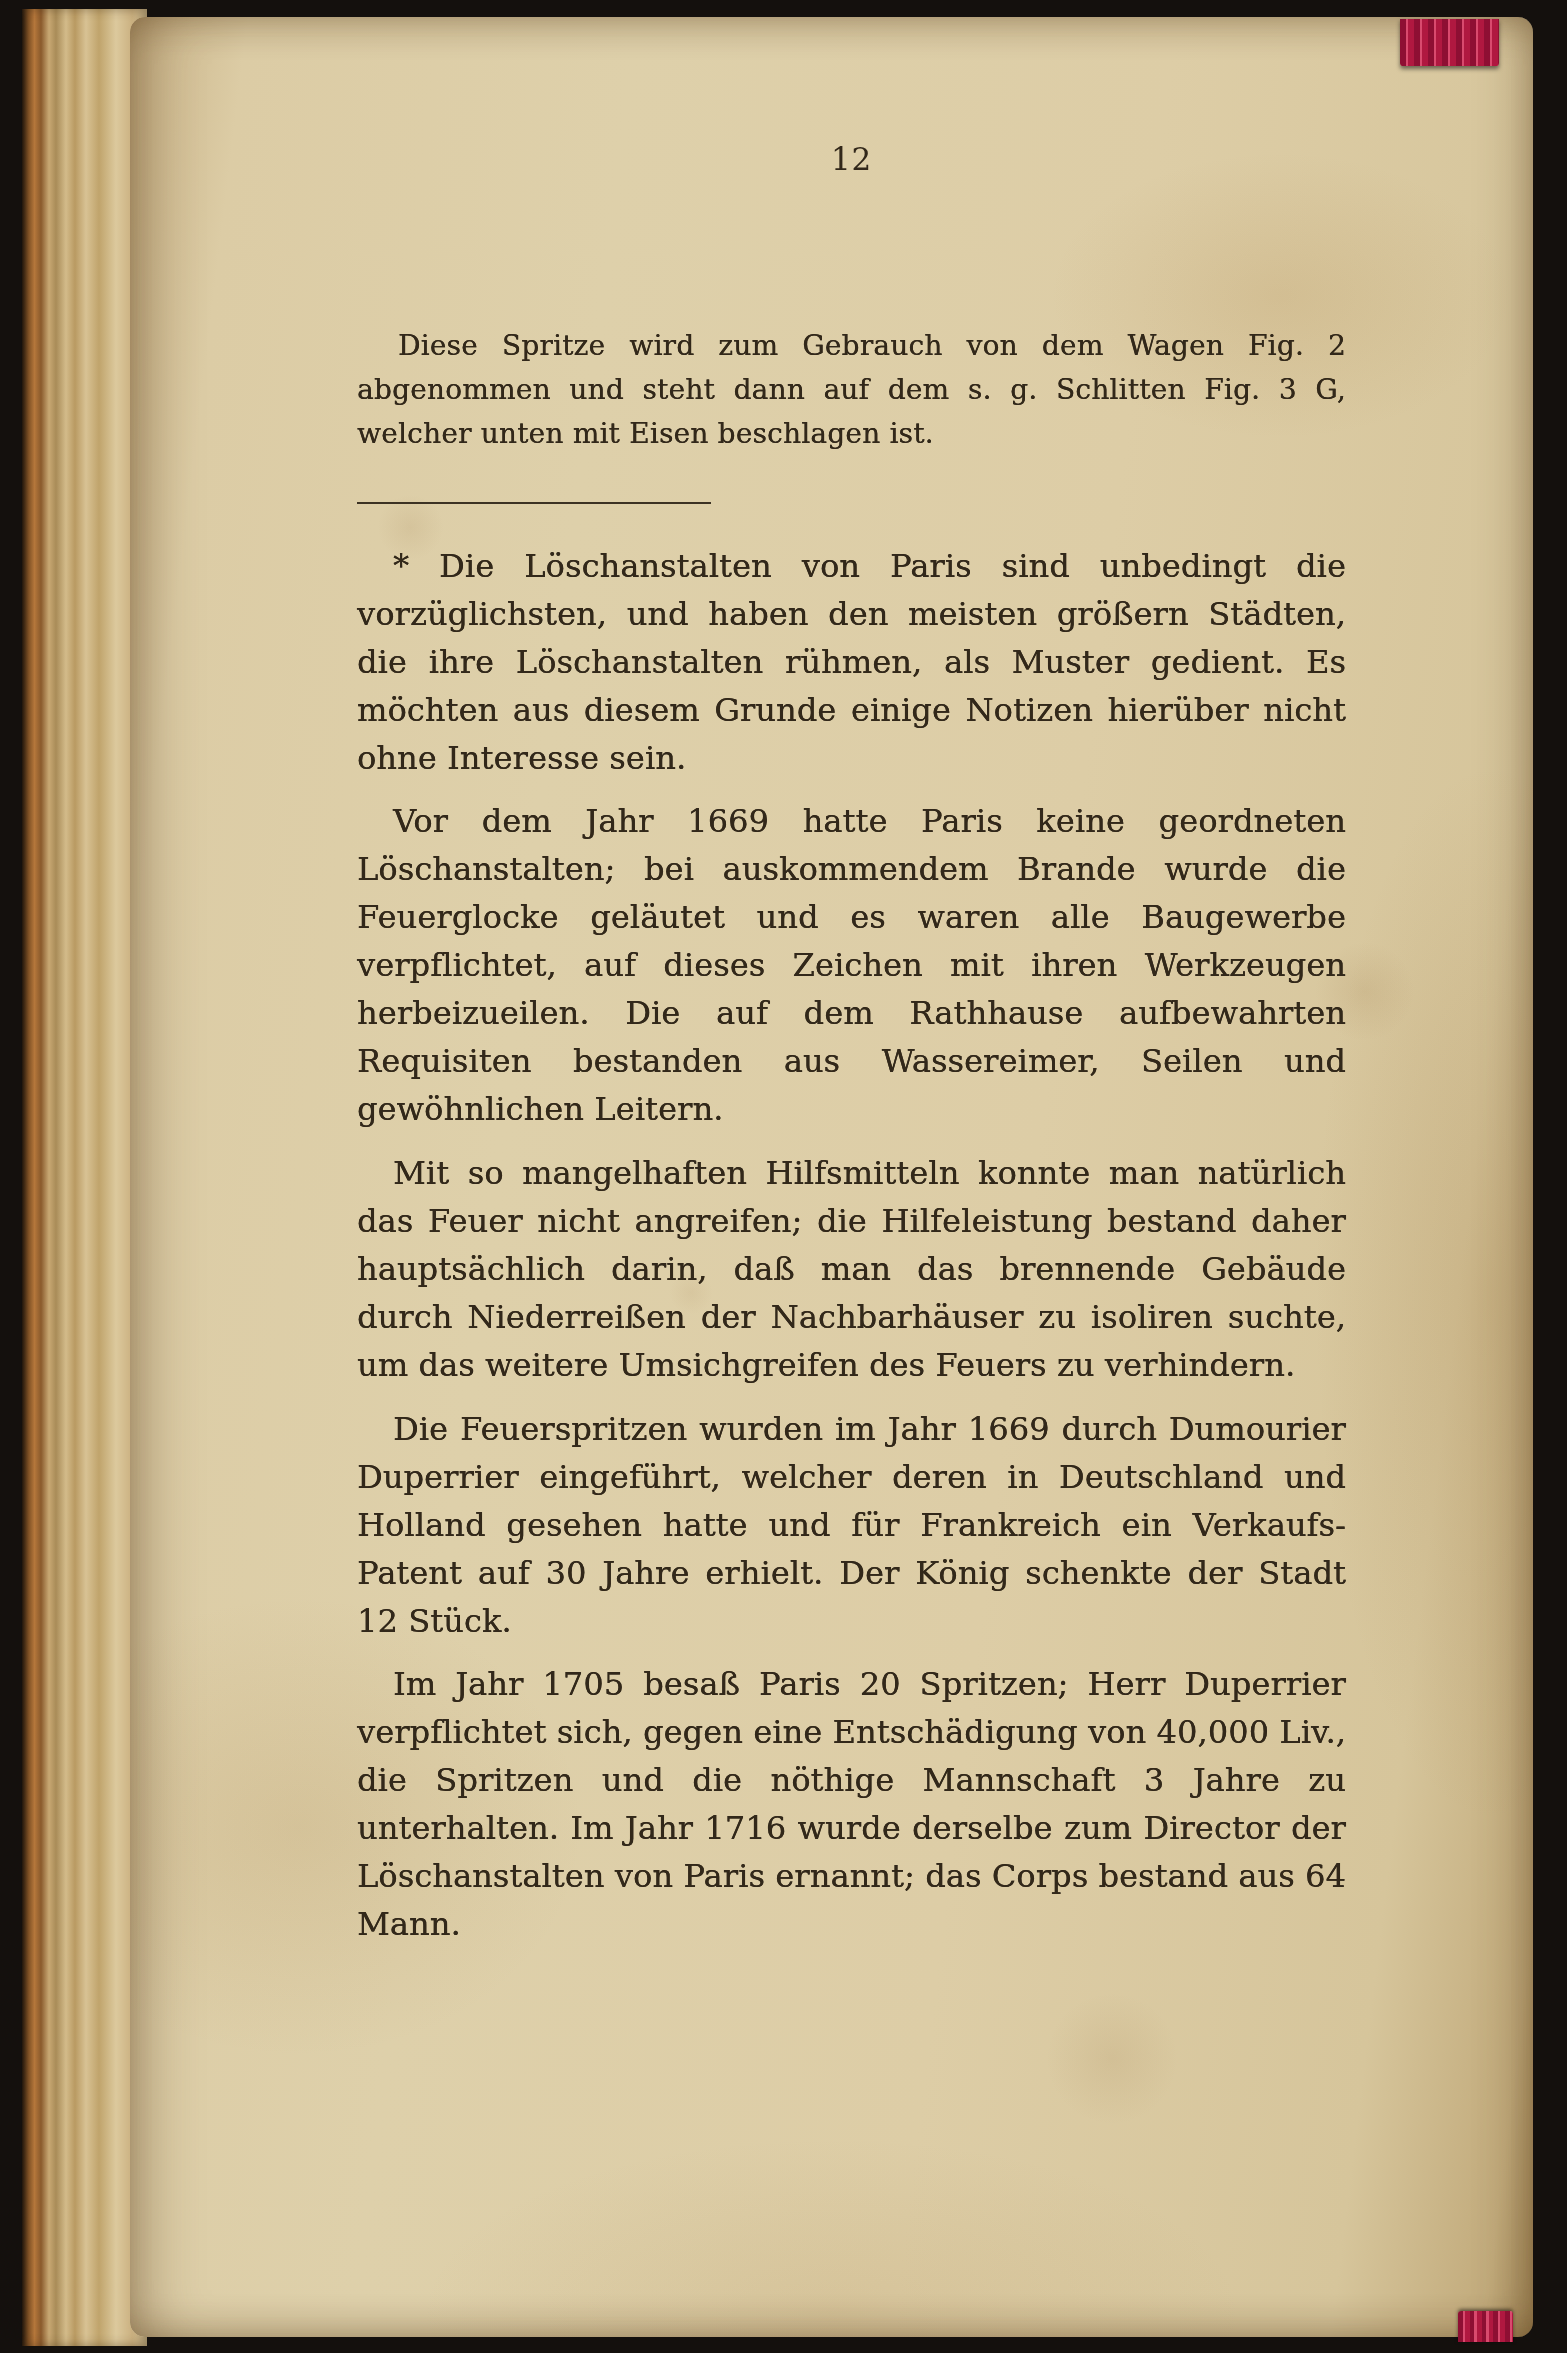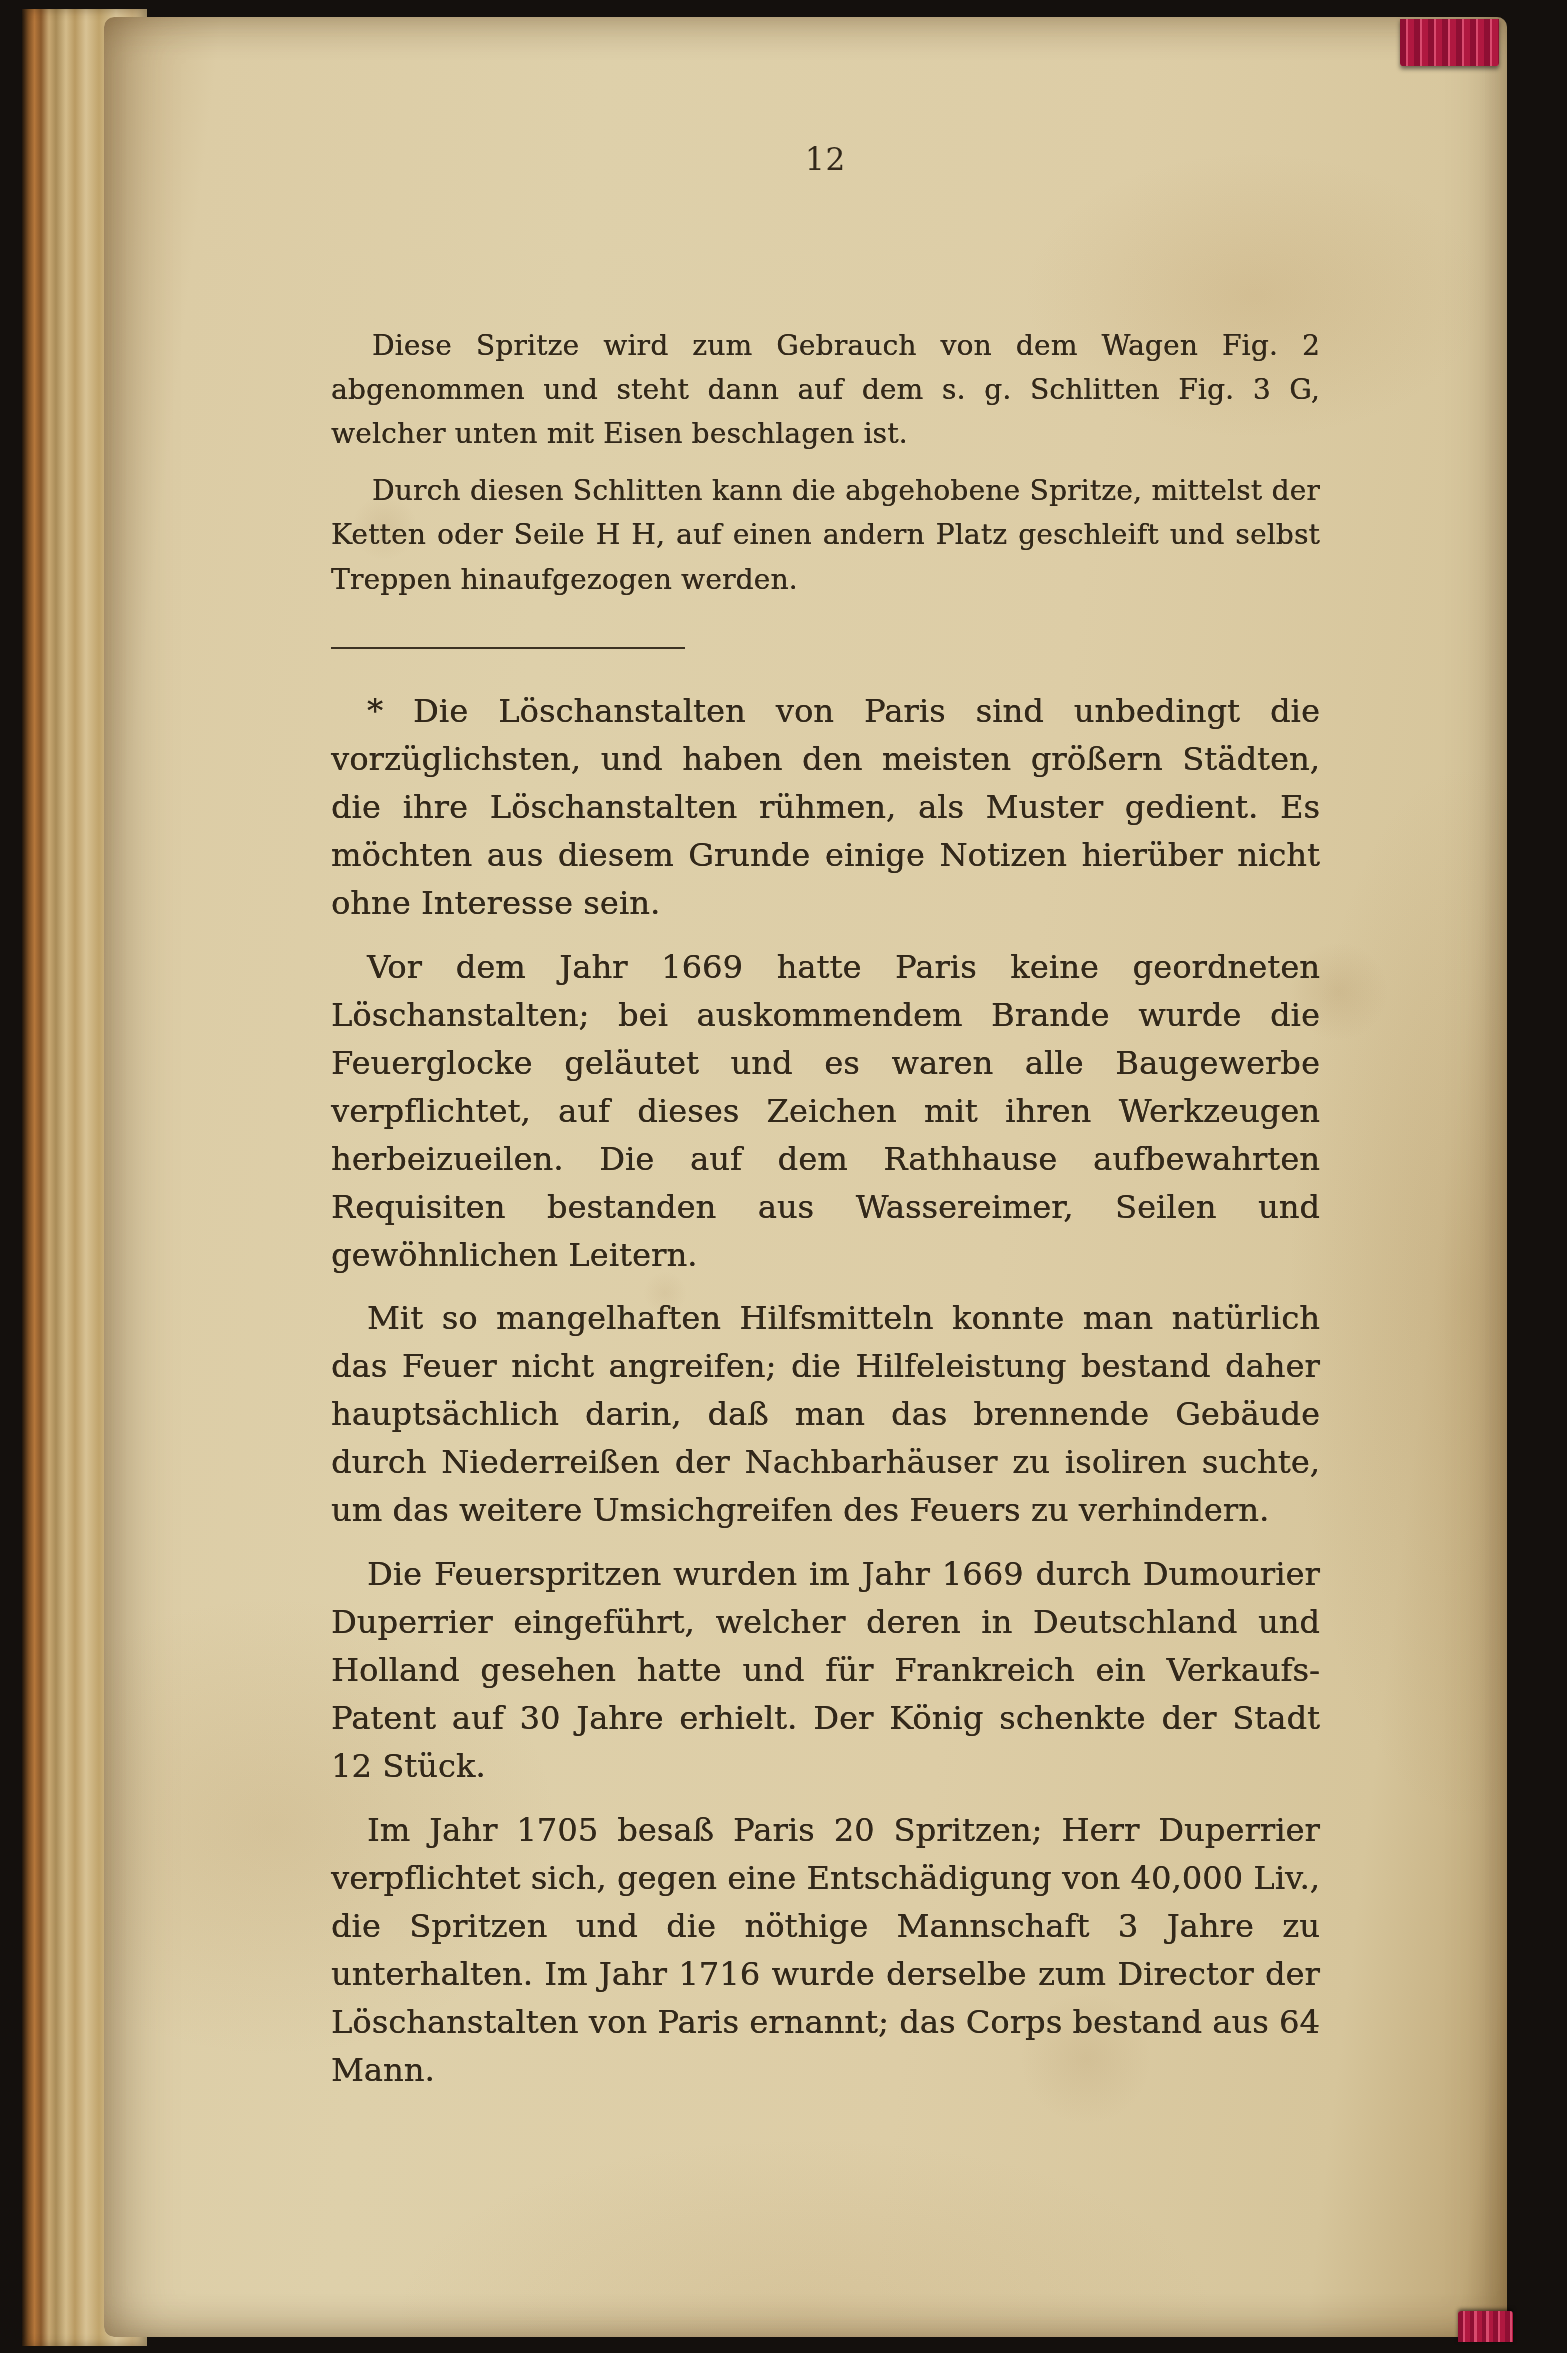--- a/index.html
+++ b/index.html
@@ -36,31 +36,31 @@
       #c0a46c 77px,
       #dcc99d 94px,
       #cbb181 110px,
       #d6c497 125px);
     box-shadow: inset -4.7px 0 11px rgba(60,40,18,0.45);
   }
 
   
   .page {
     position: absolute;
-    left: 104px;
+    left: 130px;
     top: 17px;
     width: 1403px;
     height: 2320px;
     background:
       radial-gradient(ellipse 329px 204px at 82% 12%, rgba(168,126,66,0.16), transparent 70%),
       radial-gradient(ellipse 408px 329px at 12% 78%, rgba(158,118,60,0.14), transparent 70%),
       radial-gradient(ellipse 235px 705px at 97% 55%, rgba(150,110,55,0.20), transparent 75%),
       radial-gradient(ellipse 549px 235px at 50% 99%, rgba(160,122,62,0.12), transparent 75%),
       linear-gradient(97deg, #c9b388 0%, #dcccA5 7%, #ded0aa 30%, #ddcda6 62%, #d6c59b 88%, #c2ab7c 97%, #a98f5f 100%);
-    border-radius: 10px;
+    border-radius: 15px;
     box-shadow:
       inset 36px 0 55px -20.4px rgba(92,62,28,0.40),
       inset -27px 0 47px -17px rgba(92,62,28,0.38),
       inset 0 20.4px 39px -19px rgba(92,62,28,0.30),
       inset 0 -20.4px 39px -19px rgba(92,62,28,0.30);
   }
 
   
   .page::before {
     content: "";
@@ -149,21 +149,20 @@
   <div class="fore-edge"></div>
 
   <div class="page">
 
     <div class="text-block">
 
       <div class="page-number">12</div>
 
       <div class="body-text">
         <p class="para indent">Diese Spritze wird zum Gebrauch von dem Wagen Fig. 2 abgenommen und steht dann auf dem s. g. Schlitten Fig. 3 G, welcher unten mit Eisen beschlagen ist.</p>
-        <p class="para indent">Durch diesen Schlitten kann die abgehobene Spritze, mittelst der Ketten oder Seile H H, auf einen andern Platz geschleift und selbst Treppen hinaufgezogen werden.</p>
       </div>
 
       <hr class="footnote-rule">
 
       <div class="footnote-text">
         <p class="fn-para">* Die Löschanstalten von Paris sind unbedingt die vorzüglichsten, und haben den meisten größern Städten, die ihre Löschanstalten rühmen, als Muster gedient. Es möchten aus diesem Grunde einige Notizen hierüber nicht ohne Interesse sein.</p>
         <p class="fn-para">Vor dem Jahr 1669 hatte Paris keine geordneten Löschanstalten; bei auskommendem Brande wurde die Feuerglocke geläutet und es waren alle Baugewerbe verpflichtet, auf dieses Zeichen mit ihren Werkzeugen herbeizueilen. Die auf dem Rathhause aufbewahrten Requisiten bestanden aus Wassereimer, Seilen und gewöhnlichen Leitern.</p>
         <p class="fn-para">Mit so mangelhaften Hilfsmitteln konnte man natürlich das Feuer nicht angreifen; die Hilfeleistung bestand daher hauptsächlich darin, daß man das brennende Gebäude durch Niederreißen der Nachbarhäuser zu isoliren suchte, um das weitere Umsichgreifen des Feuers zu verhindern.</p>
         <p class="fn-para">Die Feuerspritzen wurden im Jahr 1669 durch Dumourier Duperrier eingeführt, welcher deren in Deutschland und Holland gesehen hatte und für Frankreich ein Verkaufs-Patent auf 30 Jahre erhielt. Der König schenkte der Stadt 12 Stück.</p>
         <p class="fn-para">Im Jahr 1705 besaß Paris 20 Spritzen; Herr Duperrier verpflichtet sich, gegen eine Entschädigung von 40,000 Liv., die Spritzen und die nöthige Mannschaft 3 Jahre zu unterhalten. Im Jahr 1716 wurde derselbe zum Director der Löschanstalten von Paris ernannt; das Corps bestand aus 64 Mann.</p>

